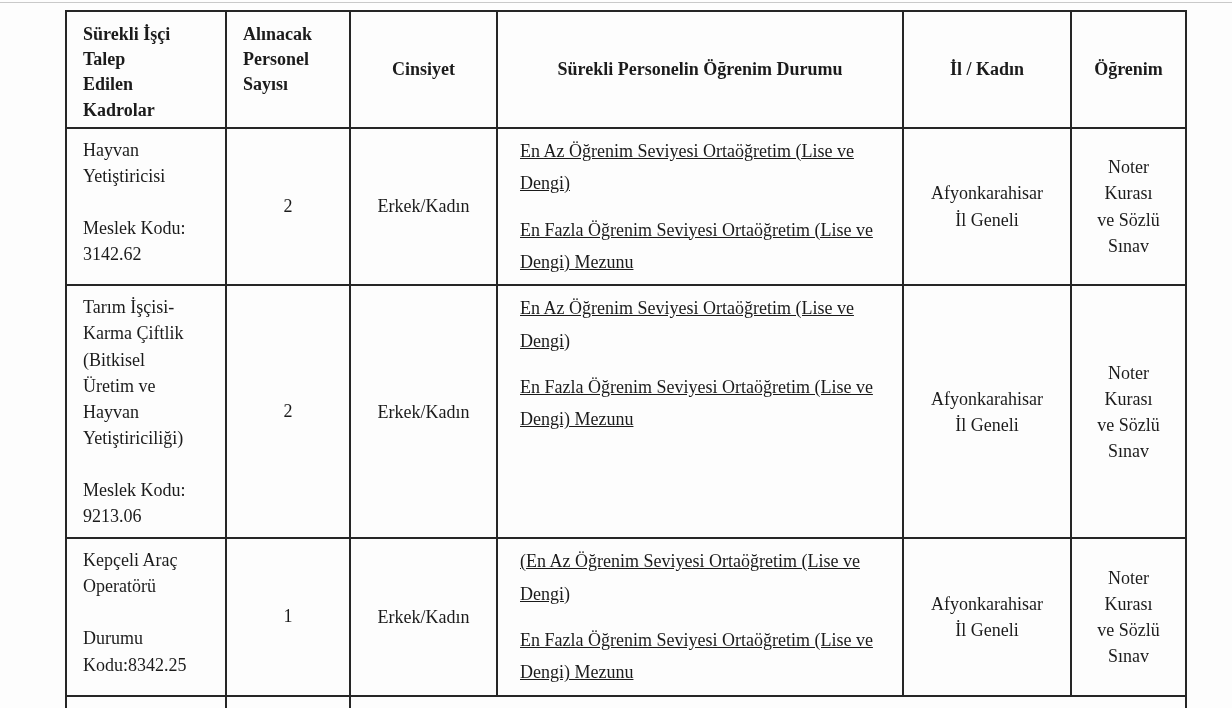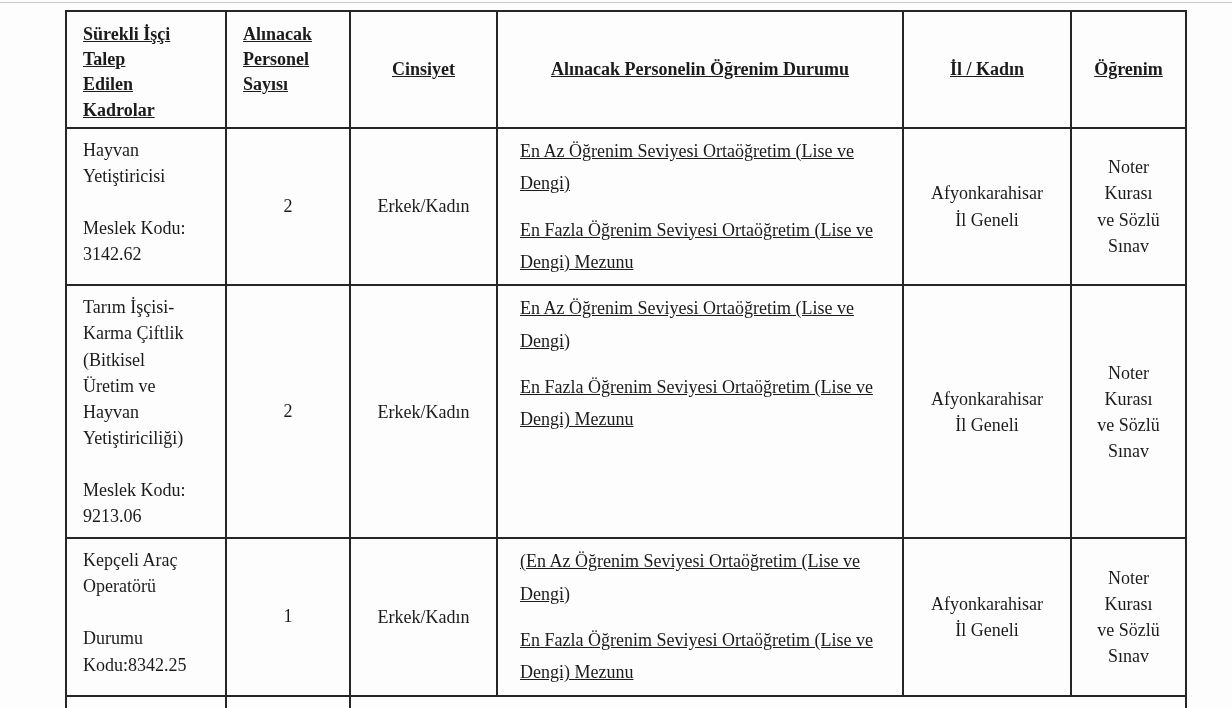--- a/index.html
+++ b/index.html
@@ -45,21 +45,20 @@
   tr.r2      { height: 228px; }
   tr.r3      { height: 132px; }
   tr.r-total { height: 76px;  }
 
   
   .doc-table th {
     font-weight: bold;
     text-align: center;
     white-space: pre-line;
     line-height: 1.4;
-    text-decoration: underline;
   }
   th.head-kadro {
     text-align: left;
     vertical-align: top;
     padding: 10px 12px 4px 16px;
   }
   th.head-sayi {
     text-align: left;
     vertical-align: top;
     padding: 10px 8px 8px 16px;
@@ -121,21 +120,21 @@
   <tbody>
       <tr class="r-head">
     <th class="head-kadro">Sürekli İşçi
 Talep
 Edilen
 Kadrolar</th>
     <th class="head-sayi">Alınacak
 Personel
 Sayısı</th>
     <th>Cinsiyet</th>
-    <th>Alınacak Personelin Öğrenim Durumu</th>
+    <th>Sürekli Personelin Öğrenim Durumu</th>
     <th>İl / Kadın</th>
     <th>Öğrenim</th>
   </tr>
 
   <tr class="r1">
     <td class="cell-kadro">Hayvan
 Yetiştiricisi
 
 Meslek Kodu:
 3142.62</td>

